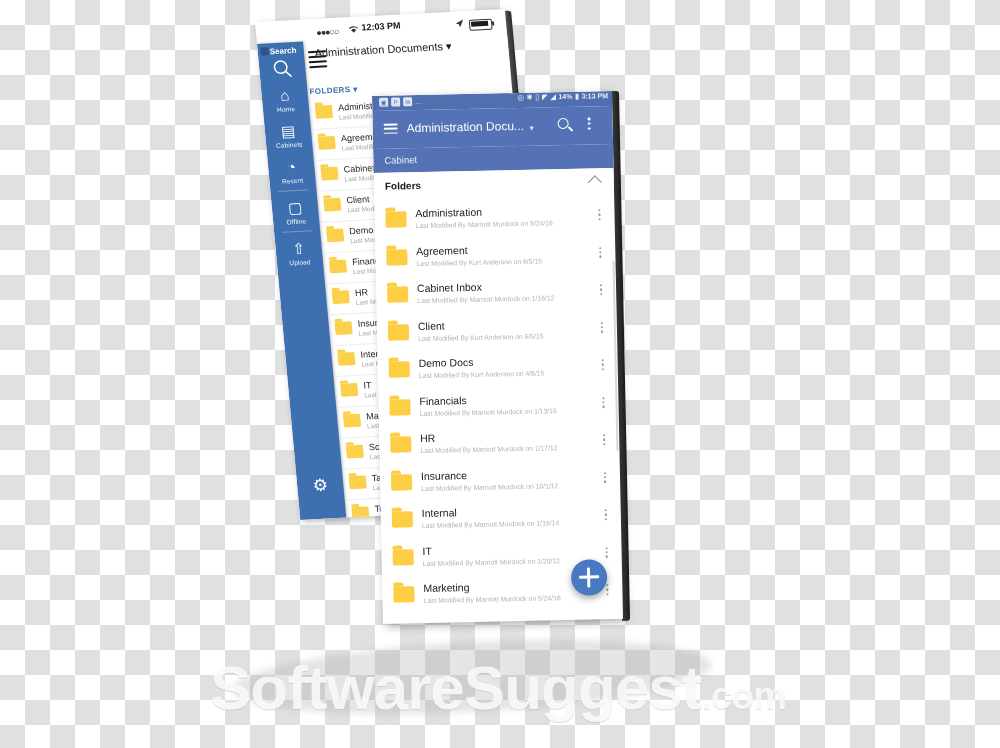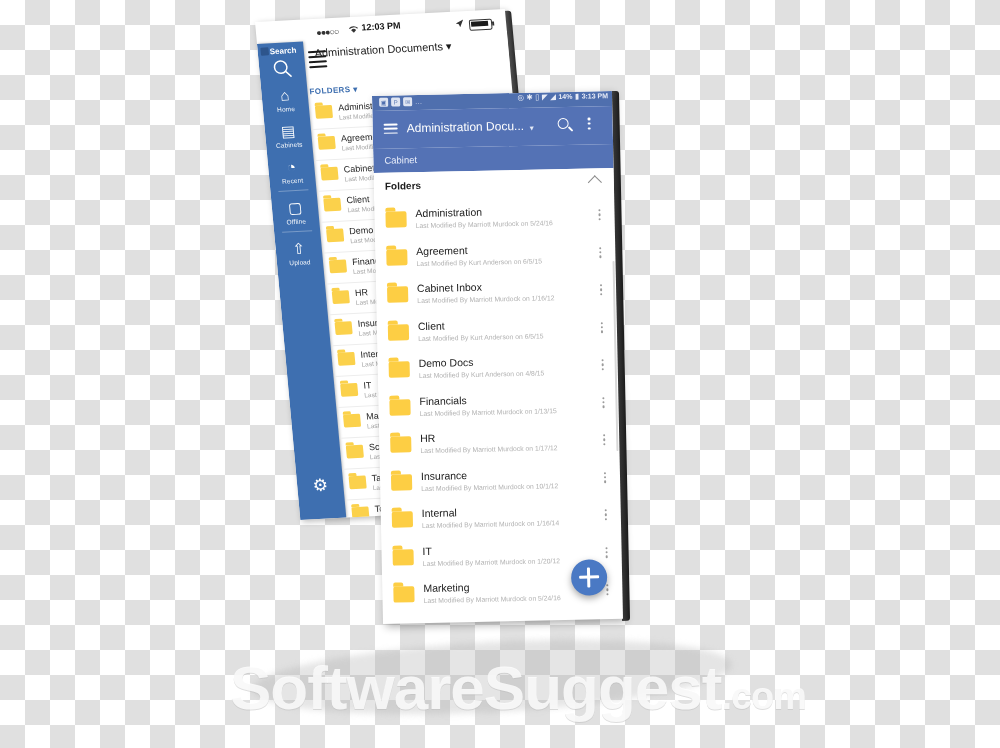--- a/index.html
+++ b/index.html
@@ -9,21 +9,21 @@
     background-color:#ffffff;
     background-image:
       linear-gradient(45deg,#e0e0e0 25%,transparent 25%,transparent 75%,#e0e0e0 75%),
       linear-gradient(45deg,#e0e0e0 25%,transparent 25%,transparent 75%,#e0e0e0 75%);
     background-size:50px 50px;
     background-position:0 0, 25px 25px;
   }
 
   
   #watermark{
-    position:absolute;left:230px;top:636px;width:560px;height:100px;
+    position:absolute;left:210px;top:636px;width:560px;height:100px;
     pointer-events:none;user-select:none;
   }
   #watermark .wm-ellipse{
     position:absolute;left:22px;top:6px;width:480px;height:70px;
     border-radius:50%;
     background:rgba(170,170,170,.30);
     transform:rotate(-3deg);
     filter:blur(3px);
   }
   #watermark .wm-text{

